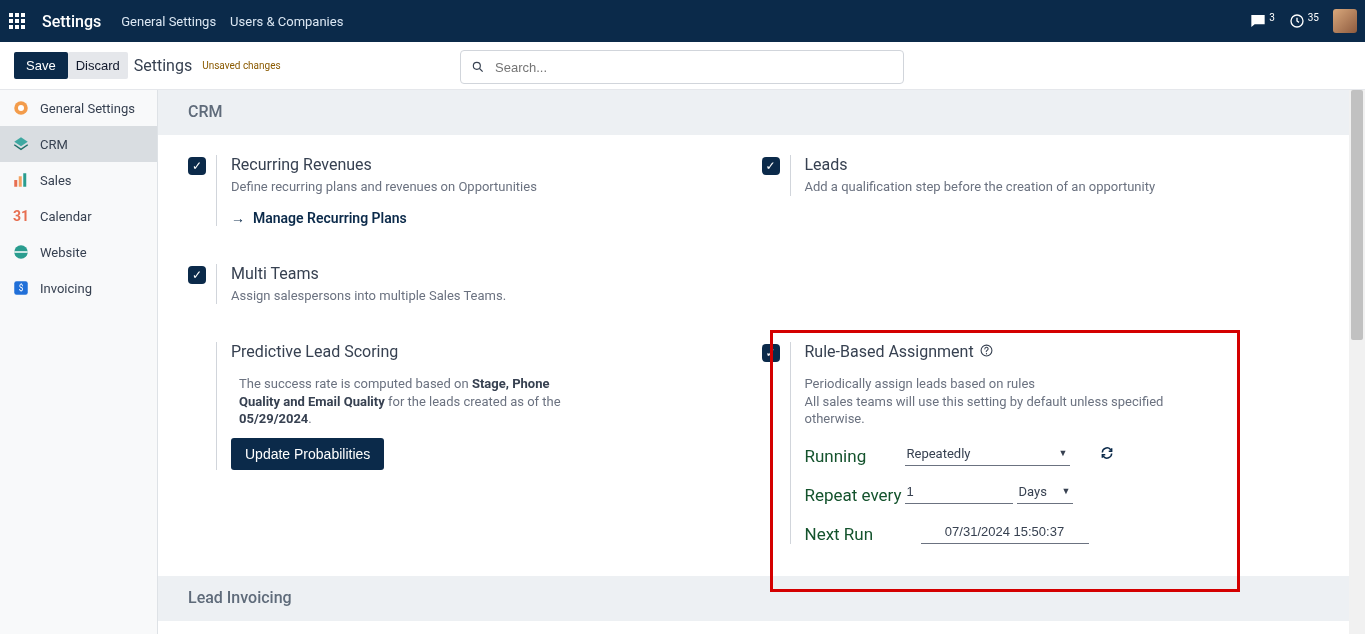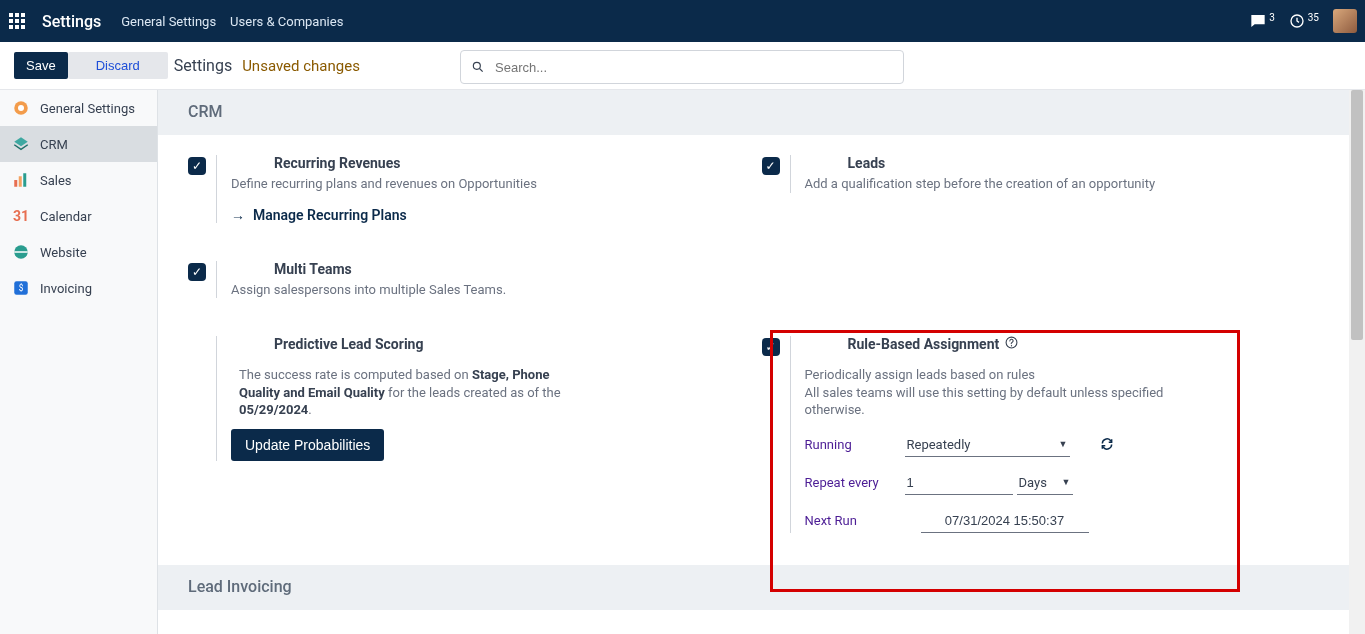--- a/index.html
+++ b/index.html
@@ -17,23 +17,23 @@
   .nav-link { color: #dbe7f3; font-size: 13px; cursor: pointer; }
   .nav-right { display: flex; align-items: center; gap: 14px; }
   .chat-ic, .activity-ic { display: flex; align-items: center; color: #fff; gap: 3px; cursor: pointer; font-size: 12px;}
   .chat-ic sup, .activity-ic sup { font-size: 10px; position: relative; top: -4px; }
   .avatar { width: 24px; height: 24px; border-radius: 3px; background: linear-gradient(135deg,#d9a87c,#8e5b3f); cursor: pointer; }
 
   
   .controlbar { height: 48px; border-bottom: 1px solid #e5e7eb; display: flex; align-items: center; padding: 0 16px 0 0; background: #fff; }
   .cb-left { display: flex; align-items: center; padding-left: 14px; }
   .btn-save { background: #0b2a4a; color: #fff; border: none; padding: 6px 12px; font-size: 13px; cursor: pointer; border-radius: 2px; }
-  .btn-discard { background: #e5e7eb; color: #1d4ed8; border: none; padding: 6px 28px; font-size: 13px; cursor: pointer; border-radius: 2px; }
+  .btn-discard { background: #e5e7eb; color: #0f172a; border: none; padding: 6px 8px; font-size: 13px; cursor: pointer; border-radius: 2px; }
   .cb-title { font-size: 16px; color: #374151; margin-left: 6px; }
-  .cb-status { color: #8a5a00; font-size: 15px; margin-left: 10px; }
+  .cb-status { color: #8a5a00; font-size: 10px; margin-left: 10px; }
   .search-wrap { margin-left: auto; margin-right: auto; position: absolute; left: 460px; top: 50px; width: 444px; }
   .search-box { width: 100%; height: 34px; border: 1px solid #d1d5db; border-radius: 4px; display: flex; align-items: center; padding: 0 10px; color: #6b7280; background:#fff; }
   .search-box input { border: none; outline: none; flex: 1; font-size: 13px; color: #374151; }
   .search-box svg { width: 14px; height: 14px; margin-right: 10px; color: #374151; }
 
   
   .main { display: flex; height: calc(634px - 42px - 48px); }
   .sidebar { width: 158px; border-right: 1px solid #dee2e6; background: #f8f9fa; }
   .sb-item { display: flex; align-items: center; gap: 10px; padding: 9px 12px; color: #374151; cursor: pointer; }
   .sb-item.active { background: #d9dde1; }
@@ -42,32 +42,32 @@
 
   
   .band { background: #edf0f3; color: #5f6b7a; font-size: 16px; font-weight: 500; padding: 12px 30px 14px; }
 
   
   .grid { display: flex; flex-wrap: wrap; padding: 10px 30px 0; }
   .card { width: 50%; padding: 10px 0 10px 0; display: flex; align-items: flex-start; }
   .card .chk { width: 18px; height: 18px; border-radius: 4px; background: #0b2a4a; color: #fff; display: flex; align-items:center; justify-content:center; font-size: 12px; flex: 0 0 18px; margin-top: 2px; cursor:pointer; }
   .card .body { border-left: 1px solid #d1d5db; margin-left: 10px; padding-left: 14px; }
   .card .ttl-row { display:flex; align-items:center; gap:6px; }
-  .card .ttl { font-size: 14px; color: #374151; font-weight: 700; margin-left: 43px; }
+  .card .ttl { font-size: 16px; color: #374151; font-weight: 400; }
   .card .desc { color: #6b7280; font-size: 13px; margin-top: 4px; line-height: 1.35; }
   .card .desc2 { color: #6b7280; font-size: 13px; line-height: 1.35; }
   .inline-link { display:flex; align-items:center; gap:8px; color:#0b2a4a; font-weight:600; cursor:pointer; margin-top:14px; font-size: 14px;}
   .arrow-ic { font-weight:700; }
   .btn-primary { background:#0b2a4a; color:#fff; border:none; padding:8px 14px; font-size:14px; cursor:pointer; border-radius:3px; margin-top:10px; }
 
   .help-ic { color:#374151; cursor:pointer; font-size: 13px;}
 
   
   .form-row { display:flex; align-items:flex-start; margin-top:14px; }
-  .form-row label { width: 100px; color:#4c1d95; font-size:13px; padding-top:4px;}
+  .form-row label { width: 100px; color:#14532d; font-size:17px; padding-top:4px;}
   .field { border:none; border-bottom:1px solid #6b7280; padding:4px 2px; font-size:13px; color:#374151; background:transparent; outline:none; }
   .sel-run { width: 165px; display:flex; justify-content:space-between; align-items:center; cursor:pointer;}
   .sel-days { width: 56px; display:flex; justify-content:space-between; align-items:center; cursor:pointer; margin-left:4px;}
   .num-input { width: 108px; }
   .refresh-ic { margin-left: 30px; color:#0b2a4a; cursor:pointer; display:flex; align-items:center; padding-top:4px;}
   .caret { font-size: 9px; color:#374151; }
 
   
   .highlight { position:absolute; border:3px solid #d40000; pointer-events:none; }
 

